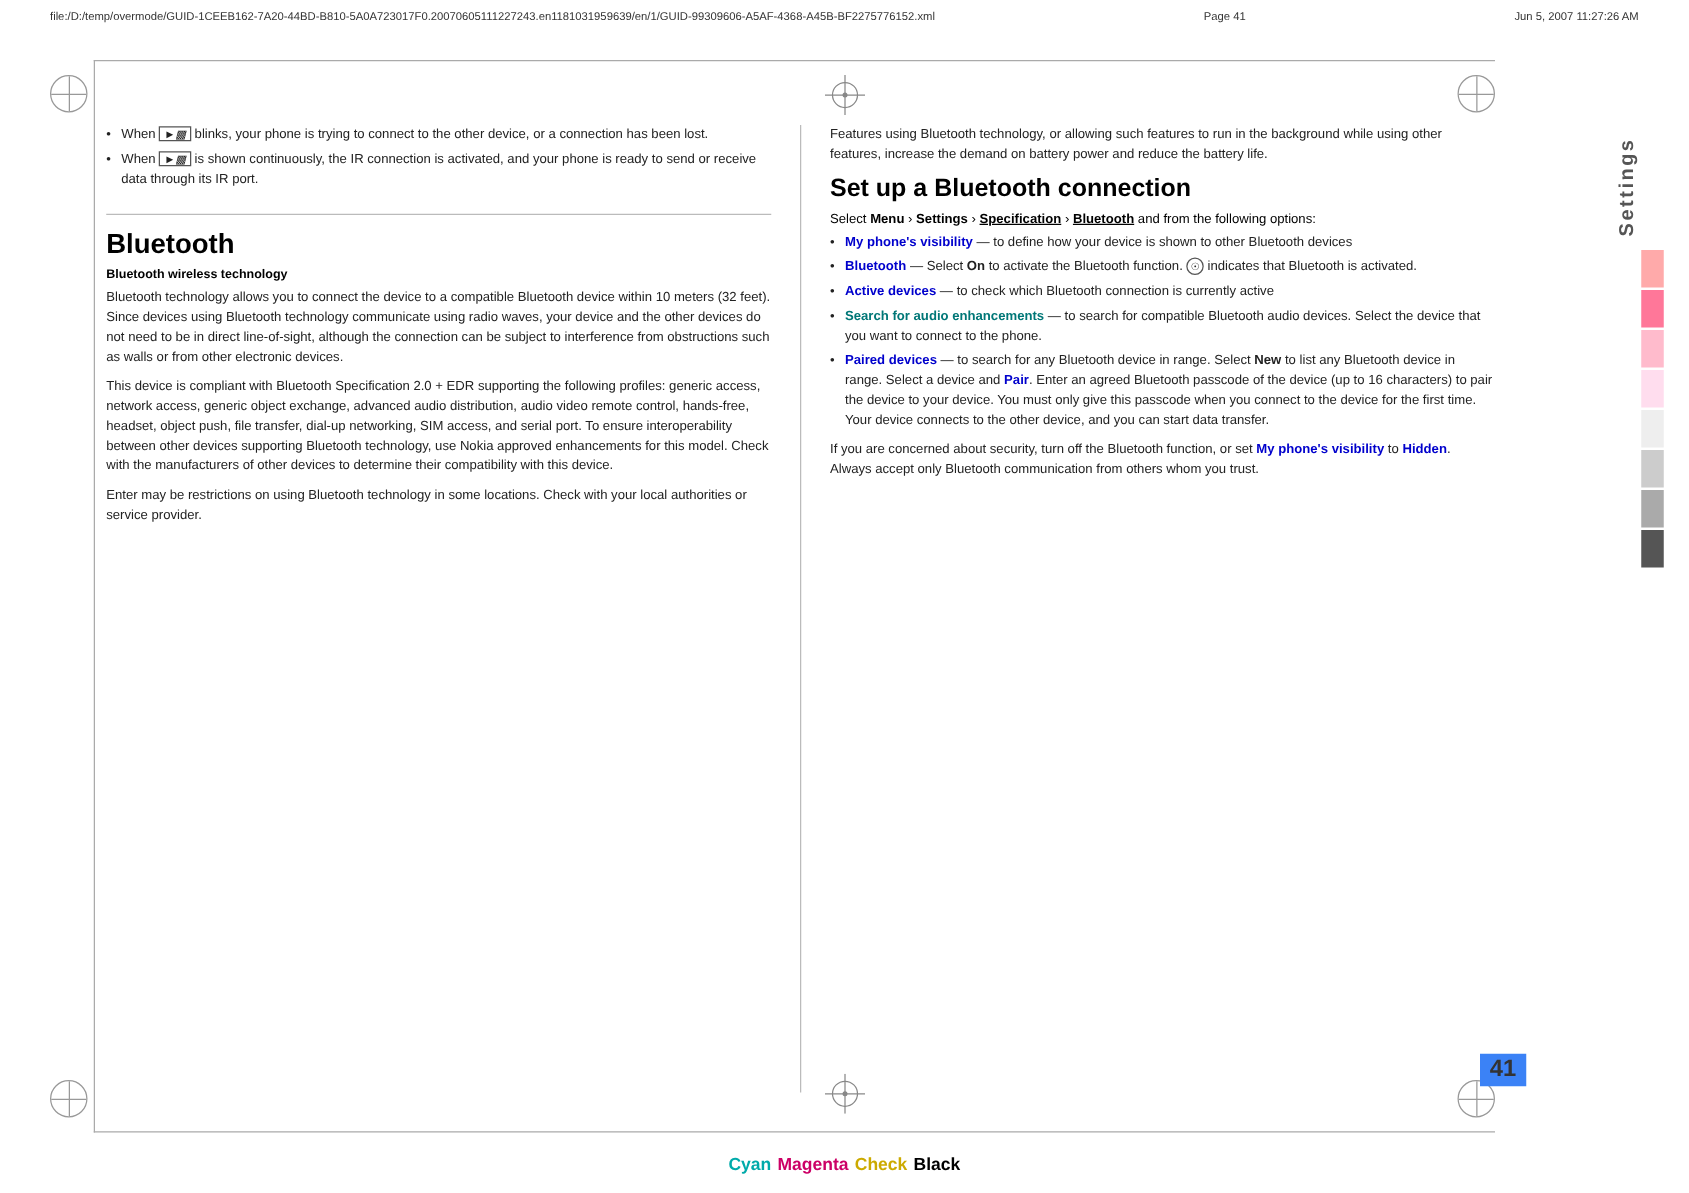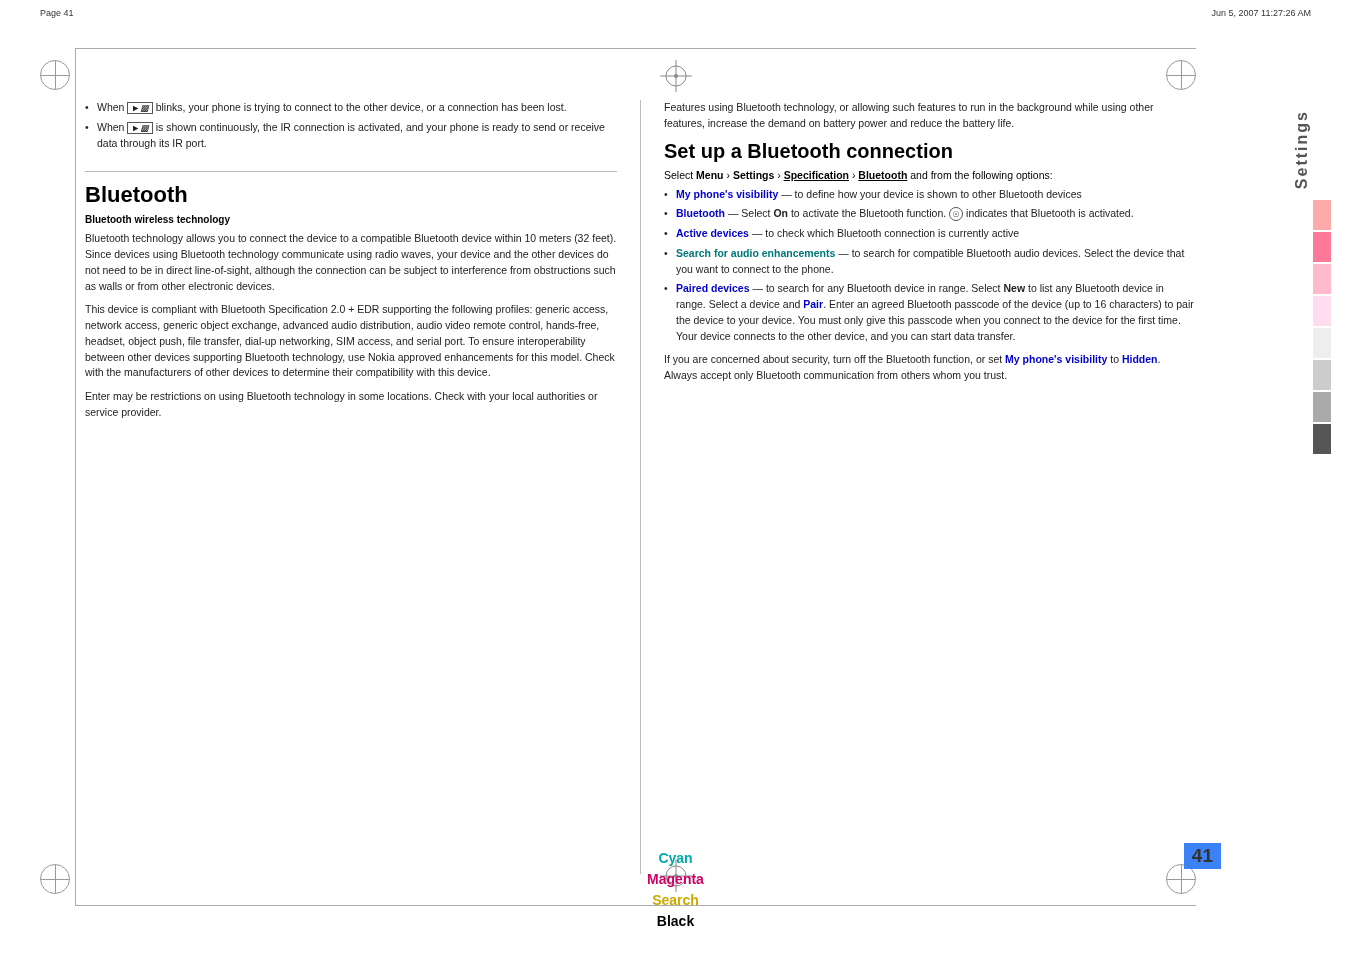--- a/index.html
+++ b/index.html
@@ -158,29 +158,28 @@
       font-size: 19px;
       font-weight: bold;
       color: #333;
       background: #3b82f6;
       padding: 2px 8px;
     }
 
     
     .bottom-colors {
       position: absolute;
-      bottom: 25px;
+      bottom: 15px;
       left: 50%;
       transform: translateX(-50%);
       display: flex;
       gap: 5px;
       align-items: center;
       font-size: 14px;
       font-weight: bold;
-      flex-direction: column;
     }
 
     
     .crosshair-top {
       position: absolute;
       top: 60px;
       left: 50%;
       transform: translateX(-50%);
     }
 
@@ -264,20 +263,21 @@
       left: 75px;
       width: 1px;
       background: #aaa;
     }
 
   </style>
 </head>
 <body>
 
 <div class="top-bar">
+  <span>file:/D:/temp/overmode/GUID-1CEEB162-7A20-44BD-B810-5A0A723017F0.20070605111227243.en1181031959639/en/1/GUID-99309606-A5AF-4368-A45B-BF2275776152.xml</span>
   <span>Page 41</span>
   <span>Jun 5, 2007  11:27:26 AM</span>
 </div>
 
 <div class="page-border-top"></div>
 <div class="page-border-bottom"></div>
 <div class="page-border-left"></div>
 
 <div class="reg-mark reg-mark-tl">
   <div class="reg-circle"></div>
@@ -391,15 +391,15 @@
 
     <p class="body-text">If you are concerned about security, turn off the Bluetooth function, or set <span class="link-blue">My phone's visibility</span> to <span class="link-blue">Hidden</span>. Always accept only Bluetooth communication from others whom you trust.</p>
   </div>
 </div>
 
 <div class="page-number">41</div>
 
 <div class="bottom-colors">
   <span style="color:#00aaaa; font-weight:bold; font-size:14px;">Cyan</span>
   <span style="color:#cc0066; font-weight:bold; font-size:14px;">Magenta</span>
-  <span style="color:#ccaa00; font-weight:bold; font-size:14px;">Search</span>
+  <span style="color:#ccaa00; font-weight:bold; font-size:14px;">Check</span>
   <span style="color:#000000; font-weight:bold; font-size:14px;">Black</span>
 </div>
 
 </body></html>

